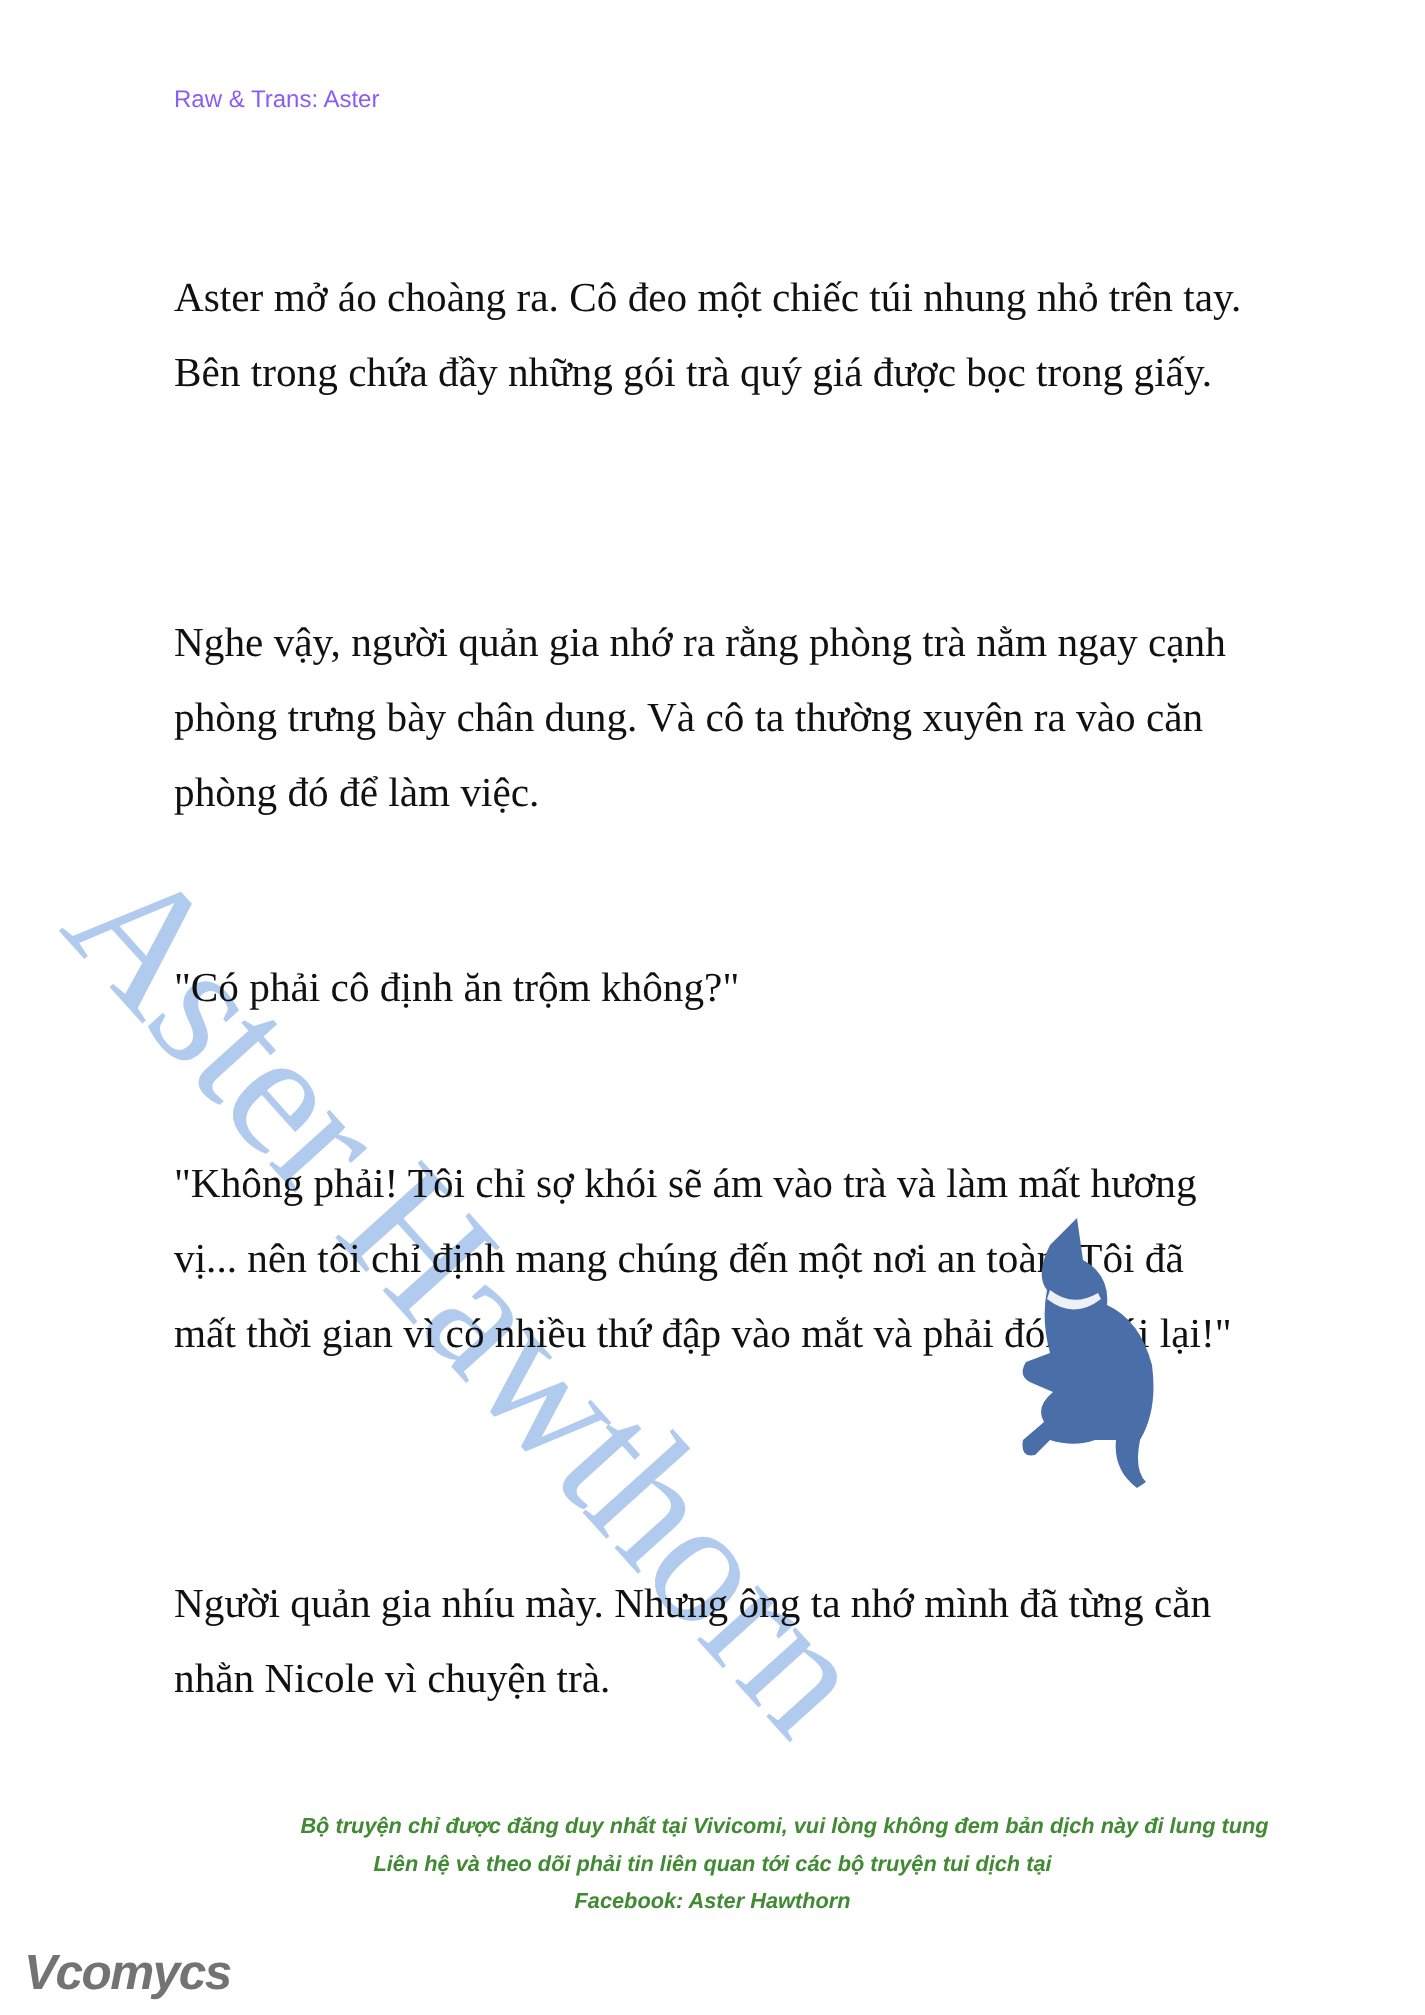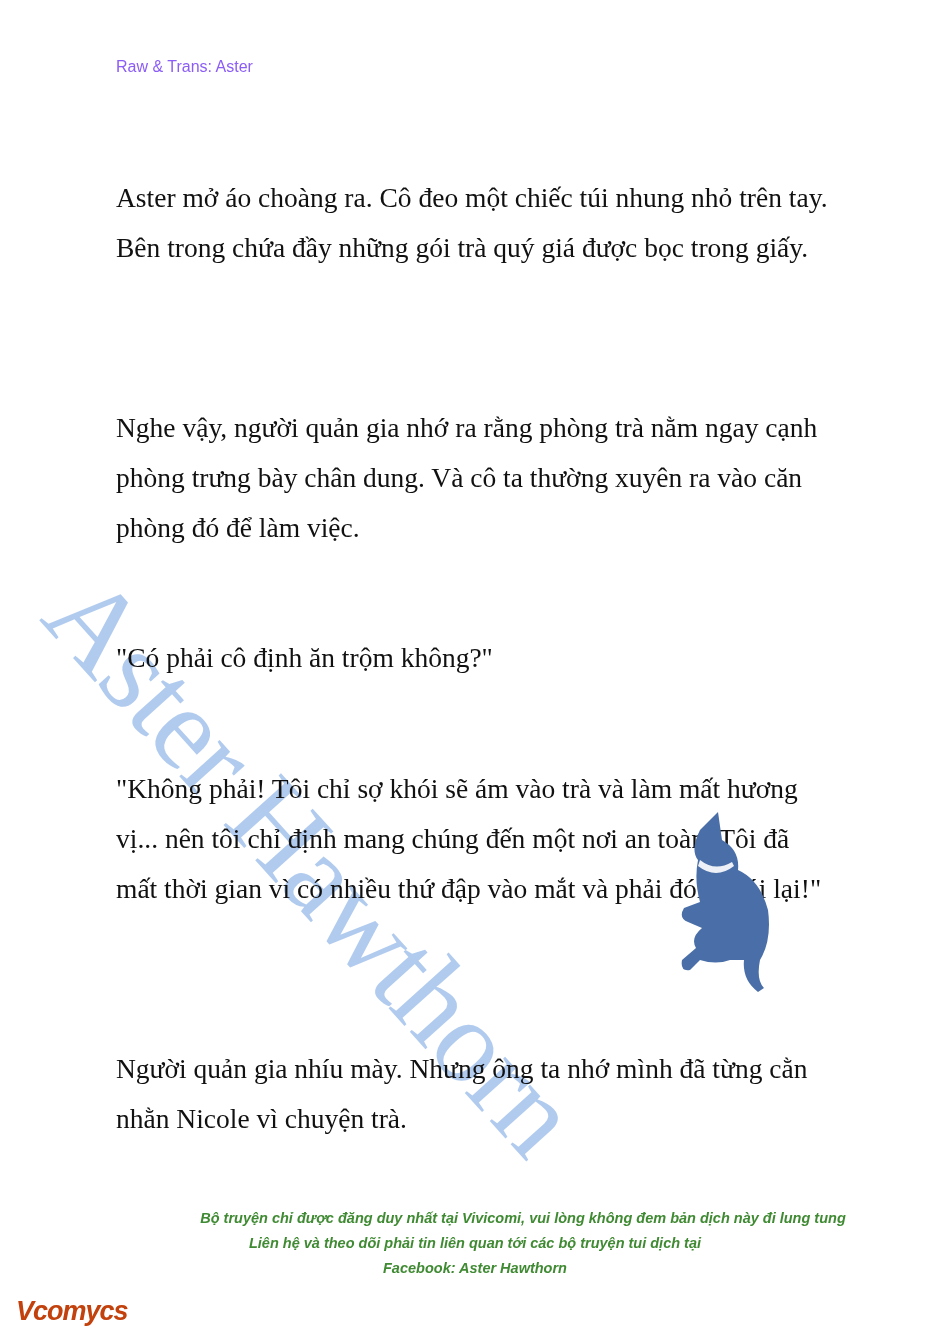--- a/index.html
+++ b/index.html
@@ -23,21 +23,21 @@
     }
     .cat { position: absolute; left: 660px; top: 810px; width: 130px; height: 185px; z-index: 3; }
     .notice {
       position: absolute; left: 0; width: 950px; text-align: center;
       font-family: "Liberation Sans", sans-serif; font-style: italic; font-weight: bold;
       font-size: 14.5px; color: #3f8a32;
     }
     .logo-left {
       position: absolute; left: 16px; top: 1296px;
       font-family: "Liberation Sans", sans-serif; font-style: italic; font-weight: bold;
-      font-size: 27px; color: #c2410c; letter-spacing: -1px;
+      font-size: 33px; color: #737373; letter-spacing: -1px;
     }
     .logo-right {
       position: absolute; left: 812px; top: 1354px;
       font-family: "DejaVu Sans", sans-serif; font-weight: normal;
       font-size: 17px; color: #ffffff;
       text-shadow: 0 0 3px #8aa3dd, 0 0 5px #8aa3dd, 0 0 2px #6f8fd6;
       padding-left: 48px;
     }
   </style>
 </head>

